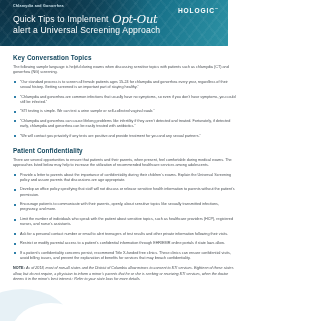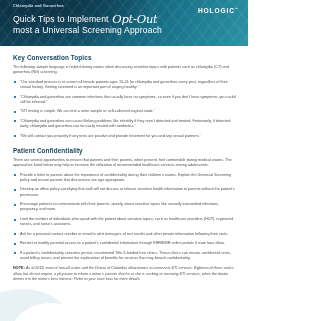--- a/index.html
+++ b/index.html
@@ -18,21 +18,21 @@
     position: relative;
     width: 248px;
     height: 321px;
     background: #ffffff;
     overflow: hidden;
   }
 
   
   .header {
     position: relative;
-    width: 248px;
+    width: 228px;
     height: 46px;
     background:
       radial-gradient(ellipse 150px 60px at 20% 10%, rgba(12,44,62,0.85) 0%, rgba(12,44,62,0) 70%),
       linear-gradient(115deg, #0d3a4f 0%, #11536b 38%, #19748c 68%, #2d93a6 100%);
     overflow: hidden;
   }
   .header::after {
     content: "";
     position: absolute;
     inset: 0;
@@ -191,21 +191,21 @@
   <div class="header">
     <div class="brand">
       <span>HOLOGIC</span><span class="tm">™</span>
     </div>
     <div class="header-inner">
       <p class="eyebrow">Chlamydia and Gonorrhea</p>
       <h1 class="title">
         <span>Quick Tips to Implement</span>
         <span class="script">Opt-Out</span>
         <br>
-        <span>most a Universal Screening Approach</span>
+        <span>alert a Universal Screening Approach</span>
       </h1>
     </div>
   </div>
 
   <div class="content">
 
     <div class="section">
       <h2 class="section-title">Key Conversation Topics</h2>
       <p class="lede">The following sample language is helpful during exams when discussing sensitive topics with patients such as chlamydia (CT) and gonorrhea (NG) screening.</p>
       <ul class="bullets">

